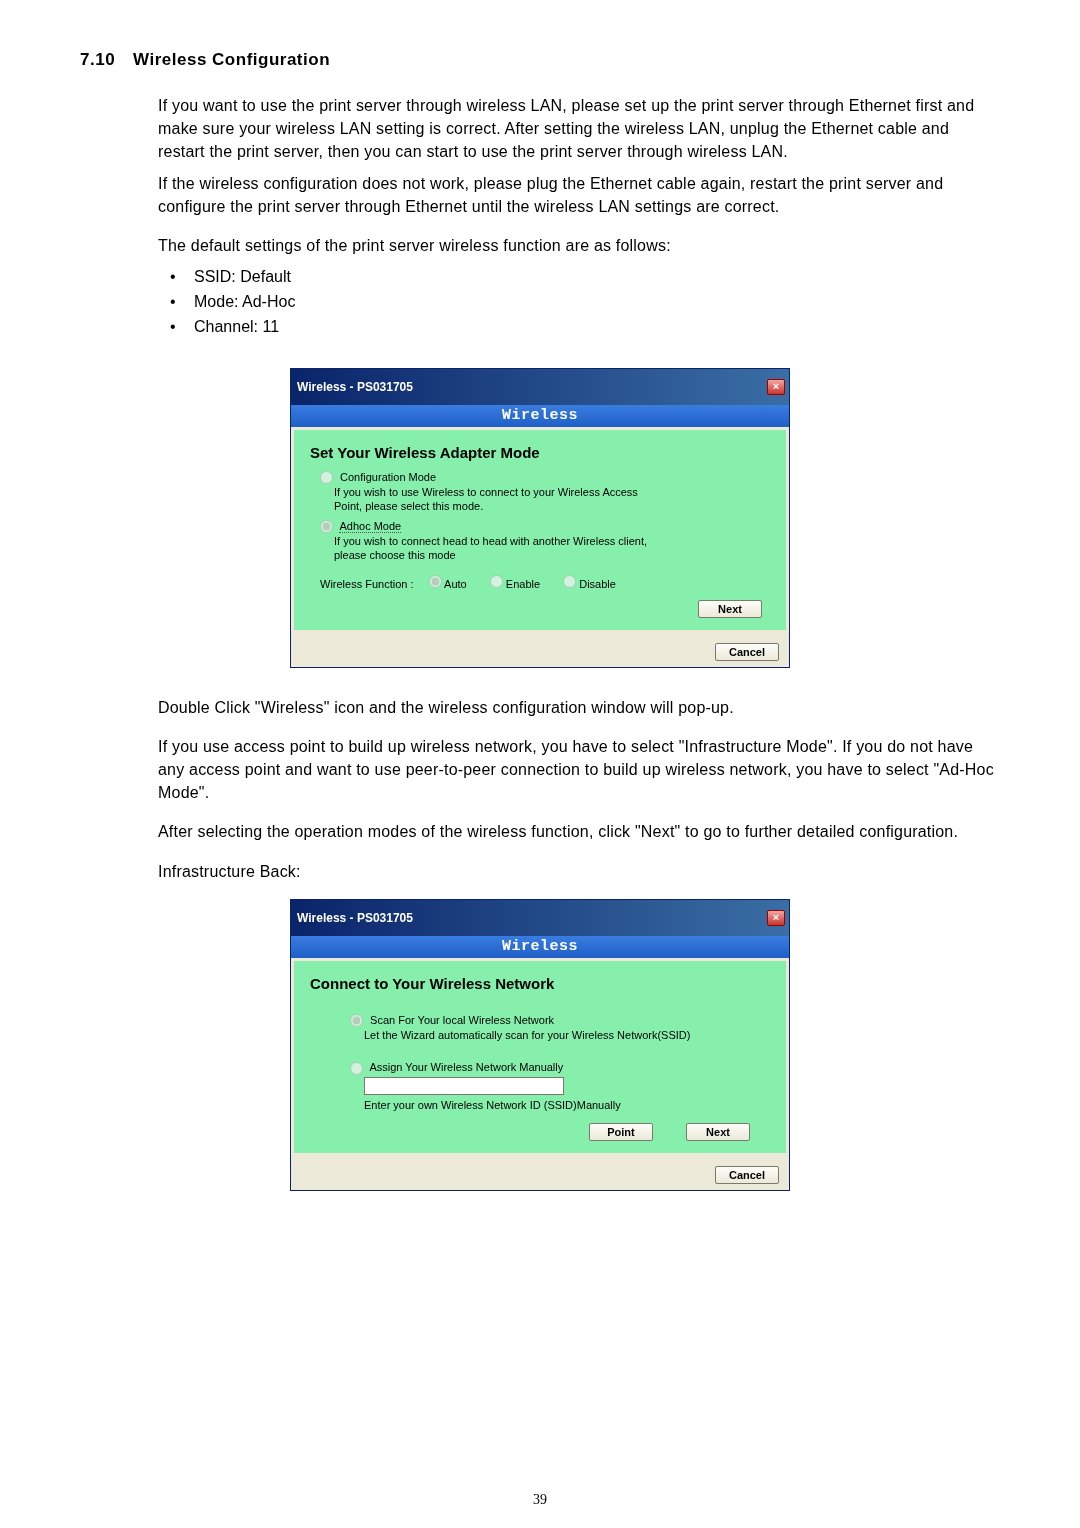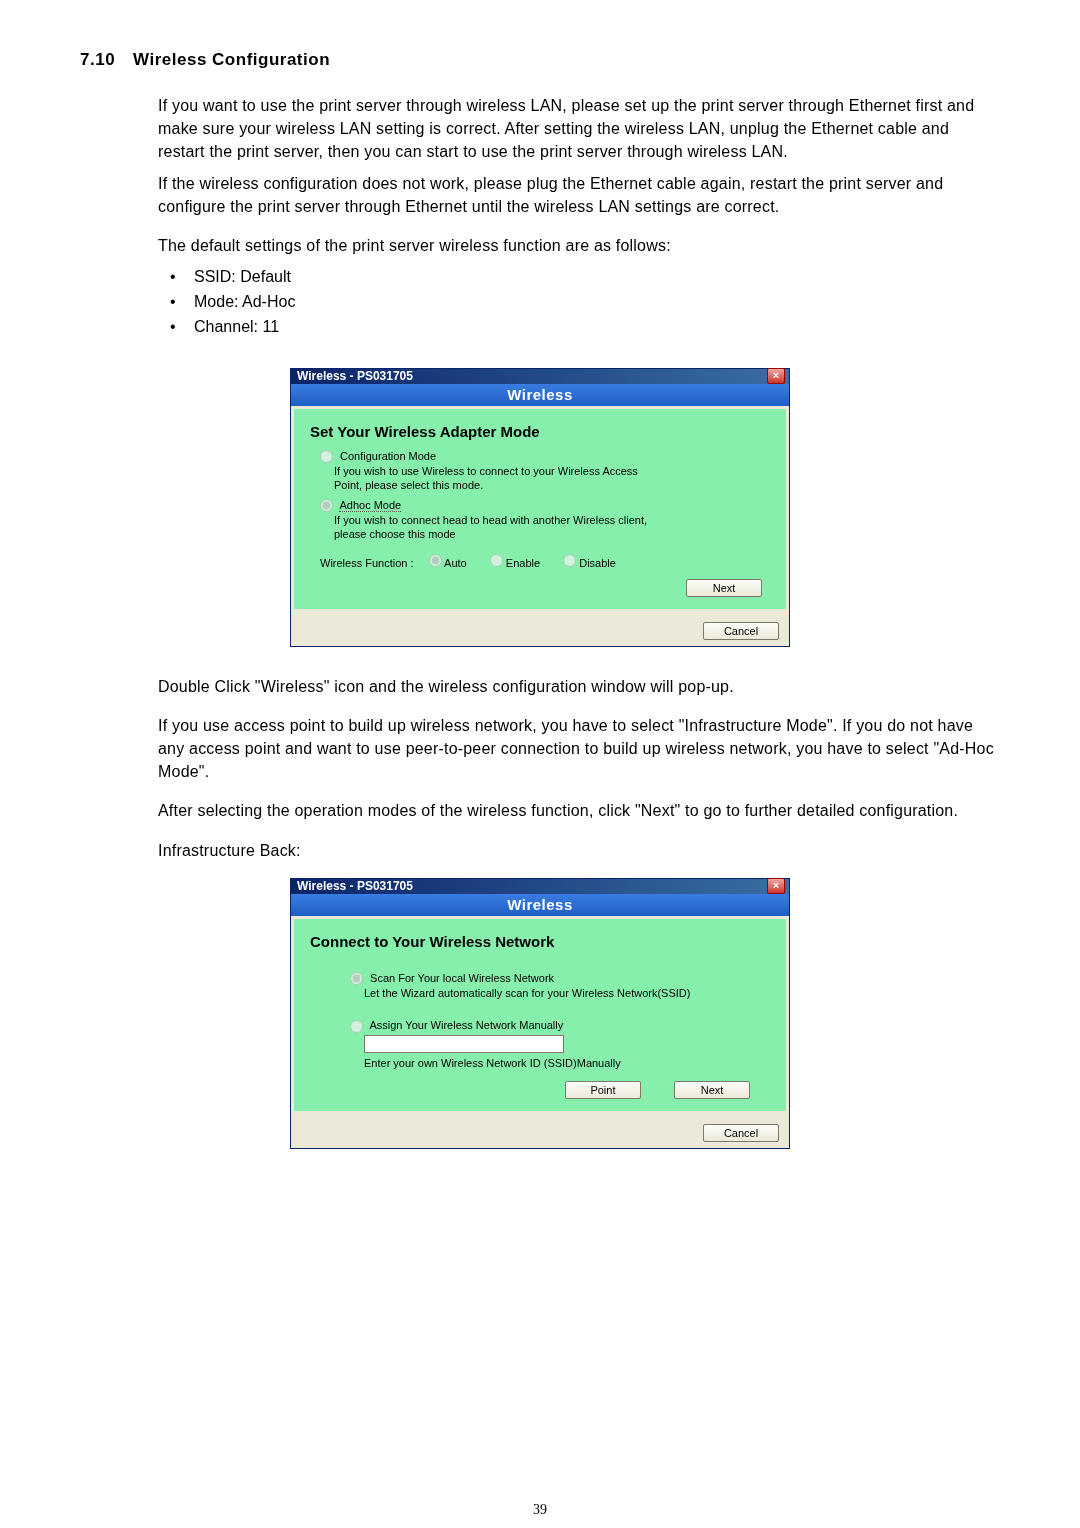--- a/index.html
+++ b/index.html
@@ -43,21 +43,21 @@
     background: #ece9d8;
     font-family: "Tahoma", "Arial", sans-serif;
     font-size: 11px;
   }
   .titlebar {
     display: flex;
     align-items: center;
     justify-content: space-between;
     background: linear-gradient(to right, #0a246a, #3a6ea5);
     color: #fff;
-    height: 15px;
+    height: 36px;
     padding: 0 4px 0 6px;
   }
   .titlebar .t-text {
     font-weight: bold;
     font-size: 12px;
   }
   .close-btn {
     width: 18px; height: 16px;
     background: linear-gradient(#f6a5a0, #c8362e);
     border: 1px solid #900;
@@ -66,21 +66,21 @@
     text-align: center;
     line-height: 12px;
     font-size: 11px;
     font-weight: bold;
     cursor: default;
   }
   .band {
     background: linear-gradient(#3a7de0, #1e5fc7);
     color: #fff;
     text-align: center;
-    font-family: Liberation Sans, sans-serif;
+    font-family: Liberation Mono, monospace;
     font-weight: bold;
     font-size: 15px;
     padding: 2px 4px 3px;
     letter-spacing: 0.5px;
   }
   .panel {
     background: #86efac;
     margin: 3px;
     padding: 14px 16px 12px 16px;
   }
@@ -100,44 +100,45 @@
   }
   .dotted { border-bottom: 1px dotted #555; }
   .wf-row { margin-left: 10px; margin-top: 12px; }
   .wf-row span.lbl { margin-right: 12px; }
   .wf-row label { margin-right: 20px; }
   .btn {
     background: linear-gradient(#fdfdfa, #ece9d8);
     border: 1px solid #7a7a6c;
     border-radius: 2px;
     padding: 2px 0;
-    width: 76px;
+    width: 64px;
     text-align: center;
     font-family: "Tahoma", "Arial", sans-serif;
     font-size: 11px;
     cursor: default;
     display: inline-block;
+    font-weight: bold;
   }
   .btn-row { text-align: right; padding-right: 8px; margin-top: 10px; }
   .cancel-row { text-align: right; padding: 10px 10px 6px; }
 
   
   .panel2 .opt-row { margin-left: 40px; margin-bottom: 2px; }
   .panel2 .opt-desc { margin-left: 54px; max-width: 400px; margin-bottom: 18px; }
   .panel2 .txt-input {
     margin-left: 54px; margin-bottom: 4px;
     width: 200px; border: 1px solid #7a7a6c; height: 18px;
     background: #fff;
   }
   .btn-row2 { text-align: right; padding-right: 20px; margin-top: 6px; }
   .btn-row2 .btn { margin-left: 30px; }
 
   .page-num {
     position: absolute;
-    bottom: 10px;
+    bottom: 20px;
     left: 0; right: 0;
     text-align: center;
     font-size: 14px;
     font-family: "Times New Roman", serif;
   }
 </style>
 </head>
 <body>
 
 <div class="section-title">

